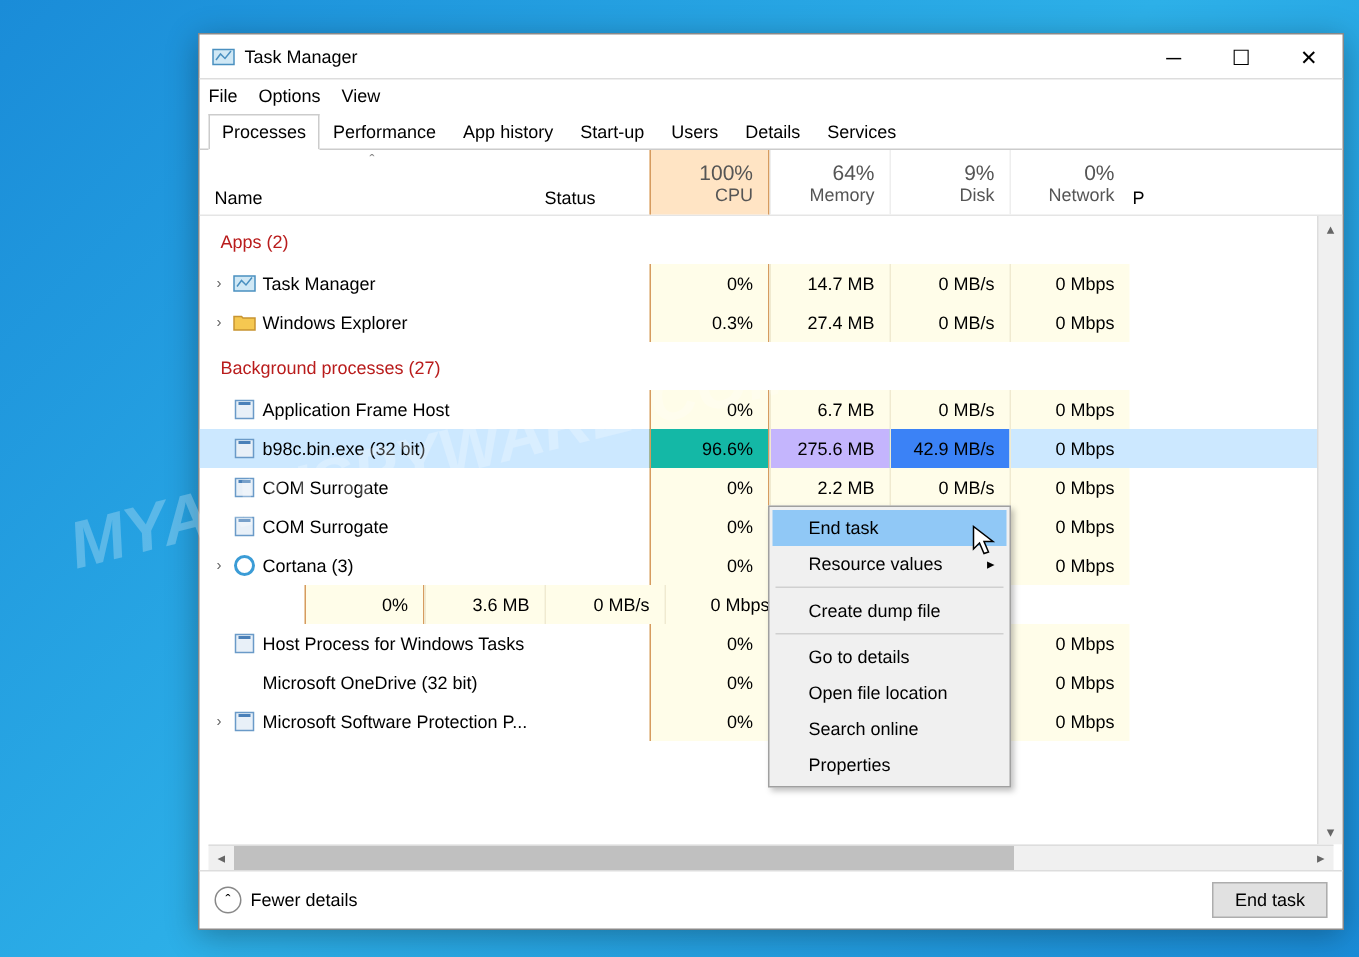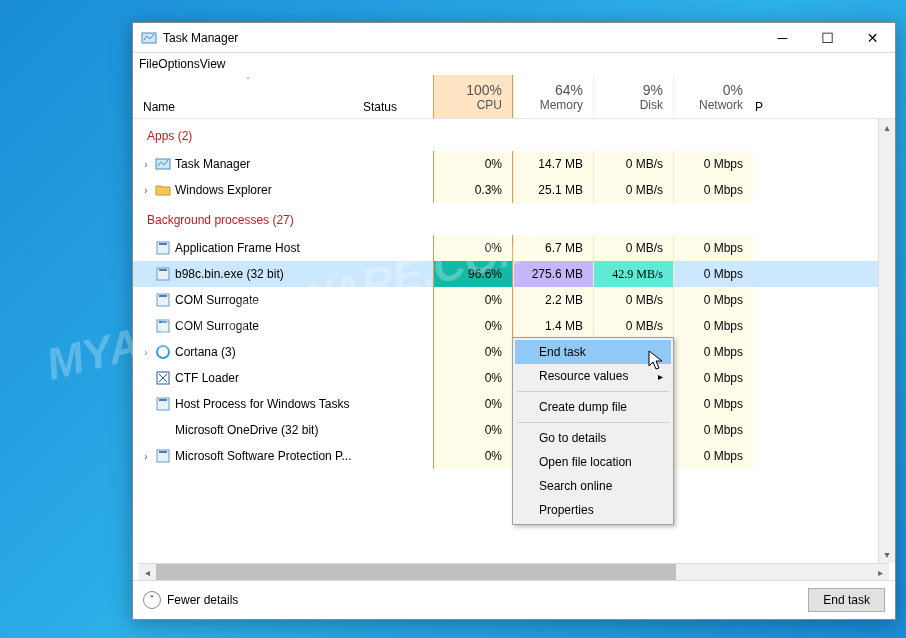--- a/index.html
+++ b/index.html
@@ -41,20 +41,21 @@
   width: 45px; height: 29px;
   display: flex; align-items: center; justify-content: center;
   font-size: 14px;
   cursor: pointer;
 }
 .menubar {
   height: 22px;
   display: flex;
   align-items: center;
   padding-left: 6px;
+  gap: 14px;
   font-size: 12px;
 }
 .menubar span { cursor: default; }
 .tabs {
   display: flex;
   padding-left: 6px;
   border-bottom: 1px solid #ccc;
   font-size: 12px;
 }
 .tab {
@@ -130,21 +131,21 @@
   align-items: center;
   justify-content: flex-end;
   padding-right: 10px;
   background: #fffde9;
   border-left: 1px solid #f0ead0;
 }
 .row .cell.cpu-col { border-left: 1px solid #d69b5f; border-right: 1px solid #d69b5f; }
 .row.selected .cell { background: #cce8ff; }
 .row.high .cell.cpu-col { background: #14b8a6; }
 .row.high .cell.mem { background: #c4b5fd; }
-.row.high .cell.disk { background: #5eead4; font-family: Liberation Serif, serif; }
+.row.high .cell.disk { background: #3b82f6; }
 .expand {
   width: 10px;
   font-size: 10px;
   color: #666;
   display: inline-block;
   text-align: center;
 }
 .proc-icon {
   width: 16px; height: 16px;
   display: inline-flex;
@@ -269,20 +270,29 @@
       <div class="win-btn close">✕</div>
     </div>
   </div>
 
   <div class="menubar">
     <span>File</span>
     <span>Options</span>
     <span>View</span>
   </div>
 
+  <div class="tabs">
+    <div class="tab active">Processes</div>
+    <div class="tab">Performance</div>
+    <div class="tab">App history</div>
+    <div class="tab">Start-up</div>
+    <div class="tab">Users</div>
+    <div class="tab">Details</div>
+    <div class="tab">Services</div>
+  </div>
 
   <div class="table-area">
     <div class="header-row">
       <div class="col-name">
         <span class="sort-ind">ˆ</span>
         <span>Name</span>
       </div>
       <div class="col-status">Status</div>
       <div class="col cpu">
         <span class="col-pct">100%</span>
@@ -328,21 +338,21 @@
       <span class="expand">›</span>
       <span class="proc-icon">
                 <svg viewBox="0 0 16 16">
                   <path d="M1,4 L6,4 L7,5 L15,5 L15,13 L1,13 Z" fill="#f5c851" stroke="#c89430"></path>
                 </svg>
               </span>
       <span>Windows Explorer</span>
     </div>
     <div class="cell-status"></div>
     <div class="cell cpu-col">0.3%</div>
-    <div class="cell mem">25.1 MB</div>
+    <div class="cell mem">27.4 MB</div>
     <div class="cell disk">0 MB/s</div>
     <div class="cell">0 Mbps</div>
   </div>
         </div>
       <div class="group-header">Background processes (27)</div>
       <div id="bg-rows">
           <div class="row">
     <div class="cell-name">
       <span class="expand"></span>
       <span class="proc-icon">
@@ -420,30 +430,20 @@
               </span>
       <span>Cortana (3)</span>
     </div>
     <div class="cell-status"></div>
     <div class="cell cpu-col">0%</div>
     <div class="cell mem">98.5 MB</div>
     <div class="cell disk">0 MB/s</div>
     <div class="cell">0 Mbps</div>
   </div>
           <div class="row">
-    <div class="cell-name">
-      <span class="expand"></span>
-      <span class="proc-icon">
-                <svg viewBox="0 0 16 16">
-                  <rect x="2" y="2" width="12" height="12" fill="#fff" stroke="#2a5a9a"></rect>
-                  <path d="M4,4 L12,12 M12,4 L4,12" stroke="#2a5a9a"></path>
-                </svg>
-              </span>
-      <span>CTF Loader</span>
-    </div>
     <div class="cell-status"></div>
     <div class="cell cpu-col">0%</div>
     <div class="cell mem">3.6 MB</div>
     <div class="cell disk">0 MB/s</div>
     <div class="cell">0 Mbps</div>
   </div>
           <div class="row">
     <div class="cell-name">
       <span class="expand"></span>
       <span class="proc-icon">

